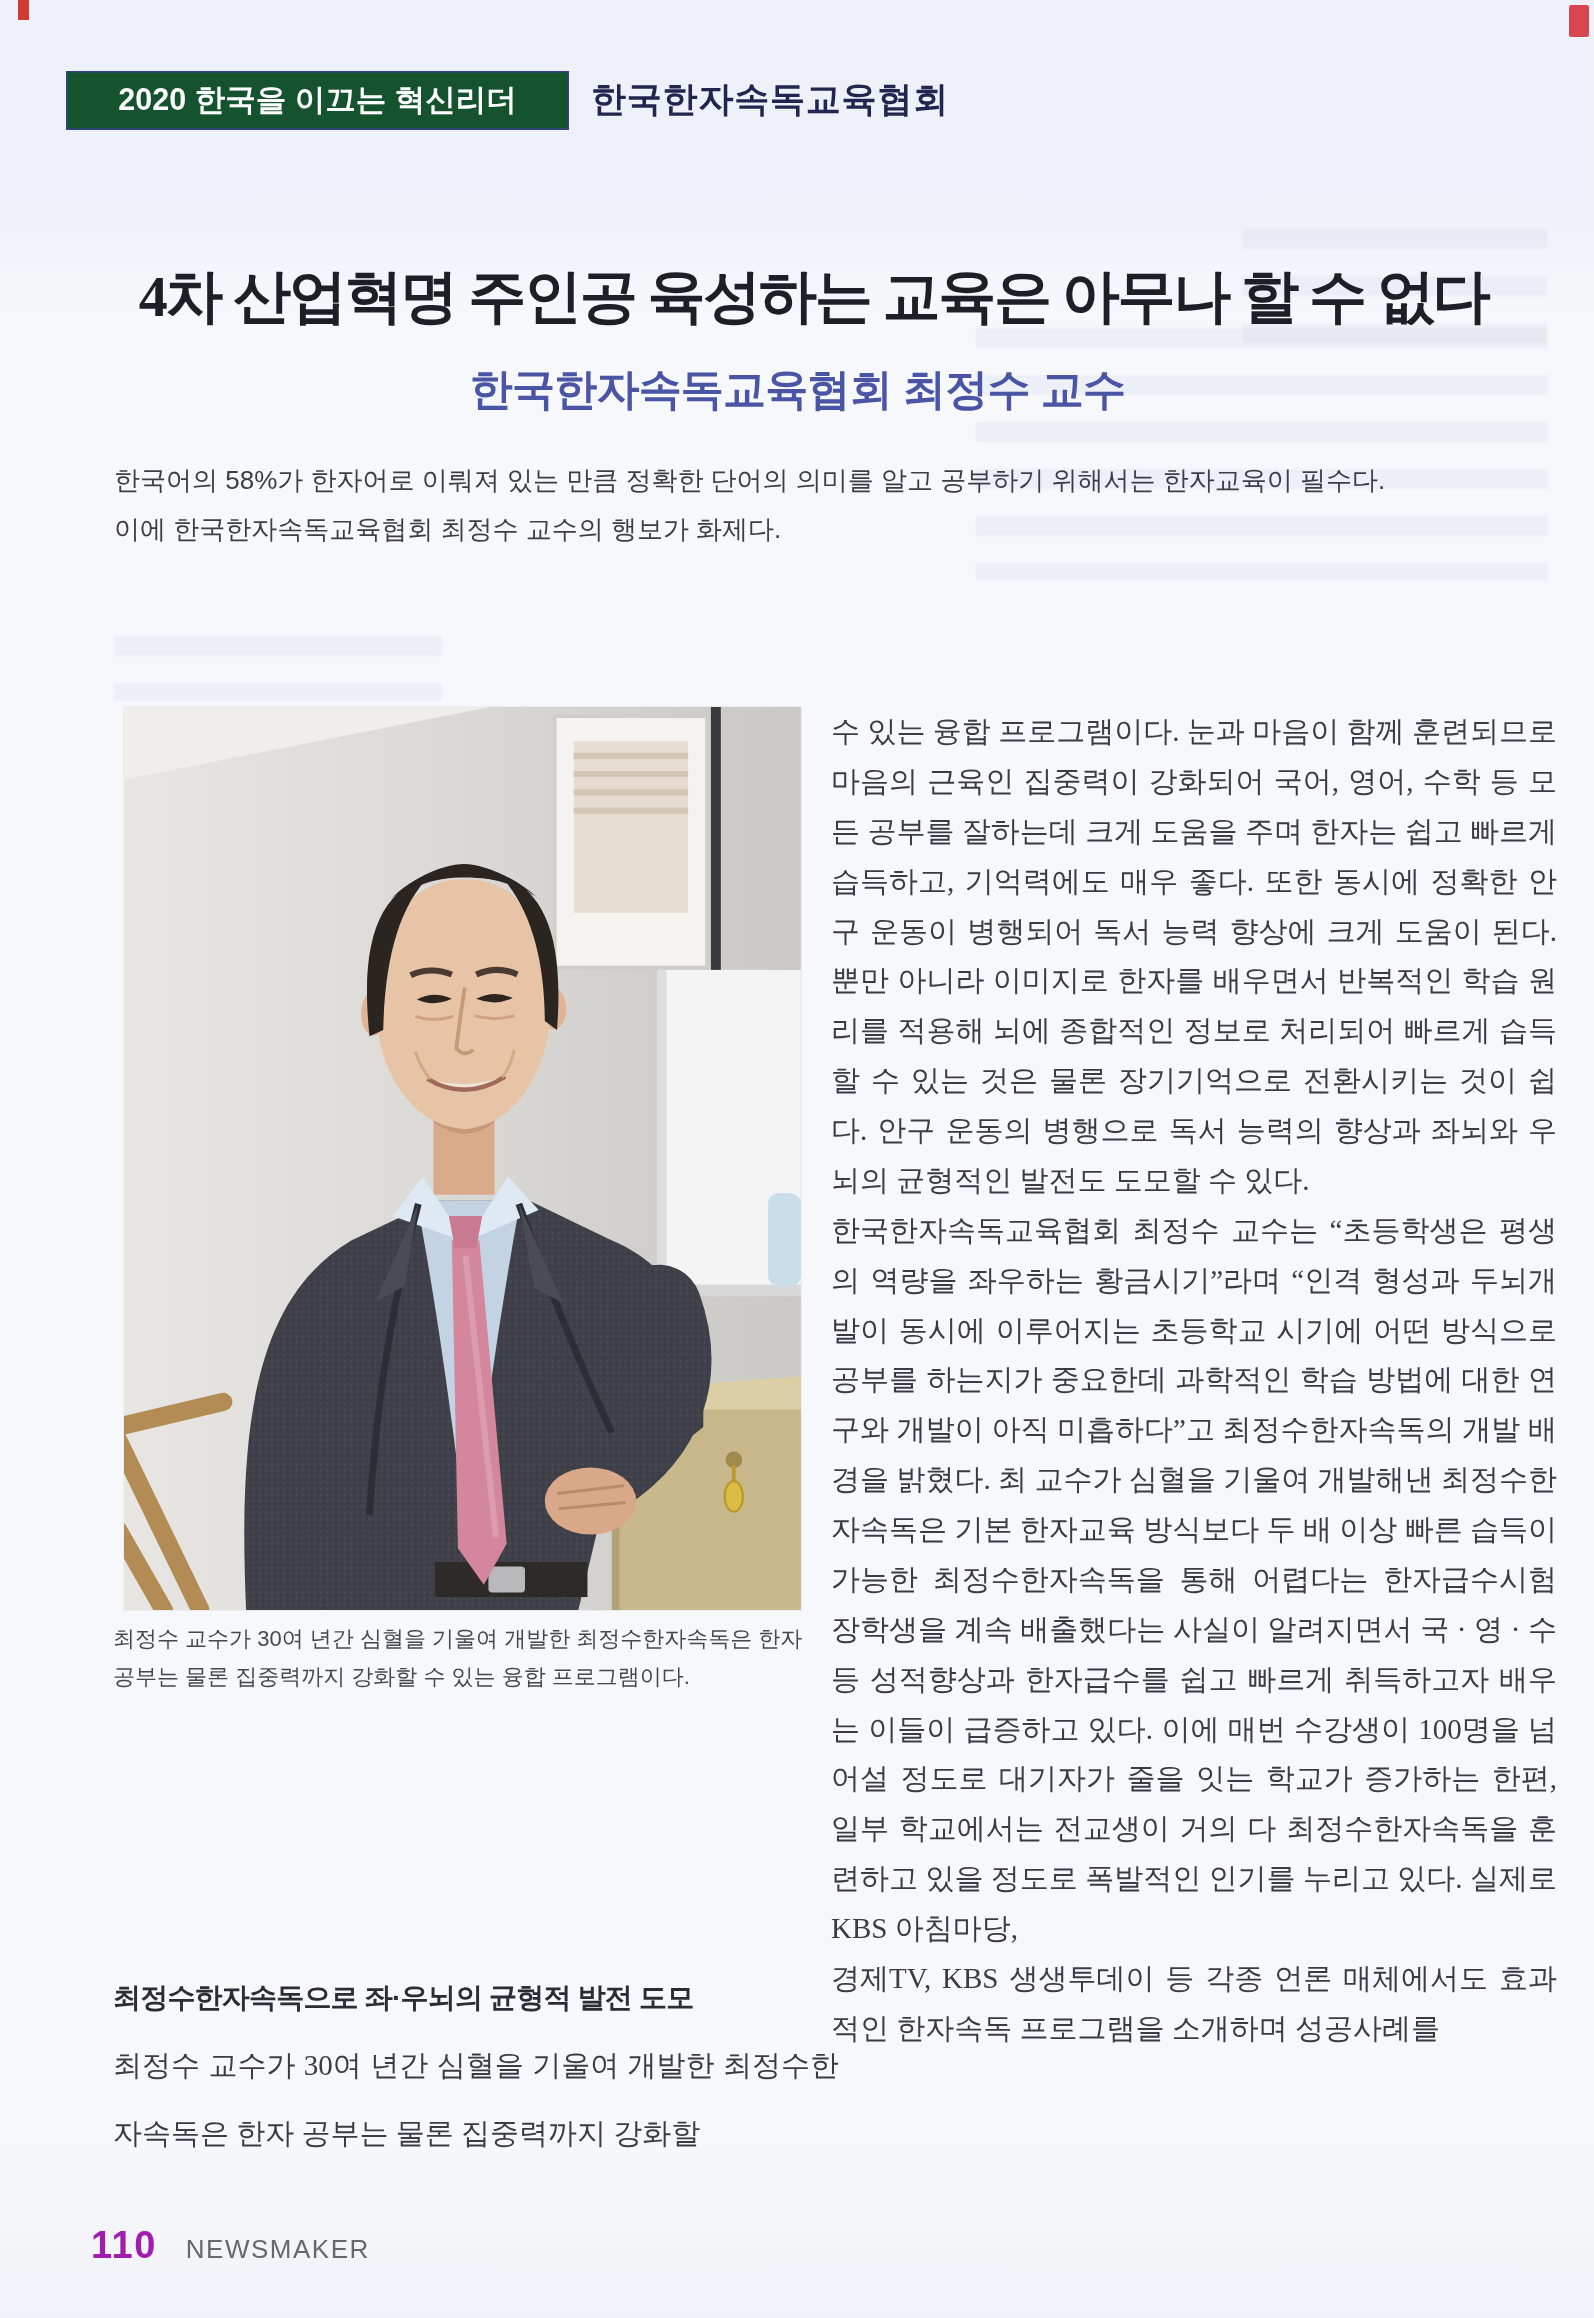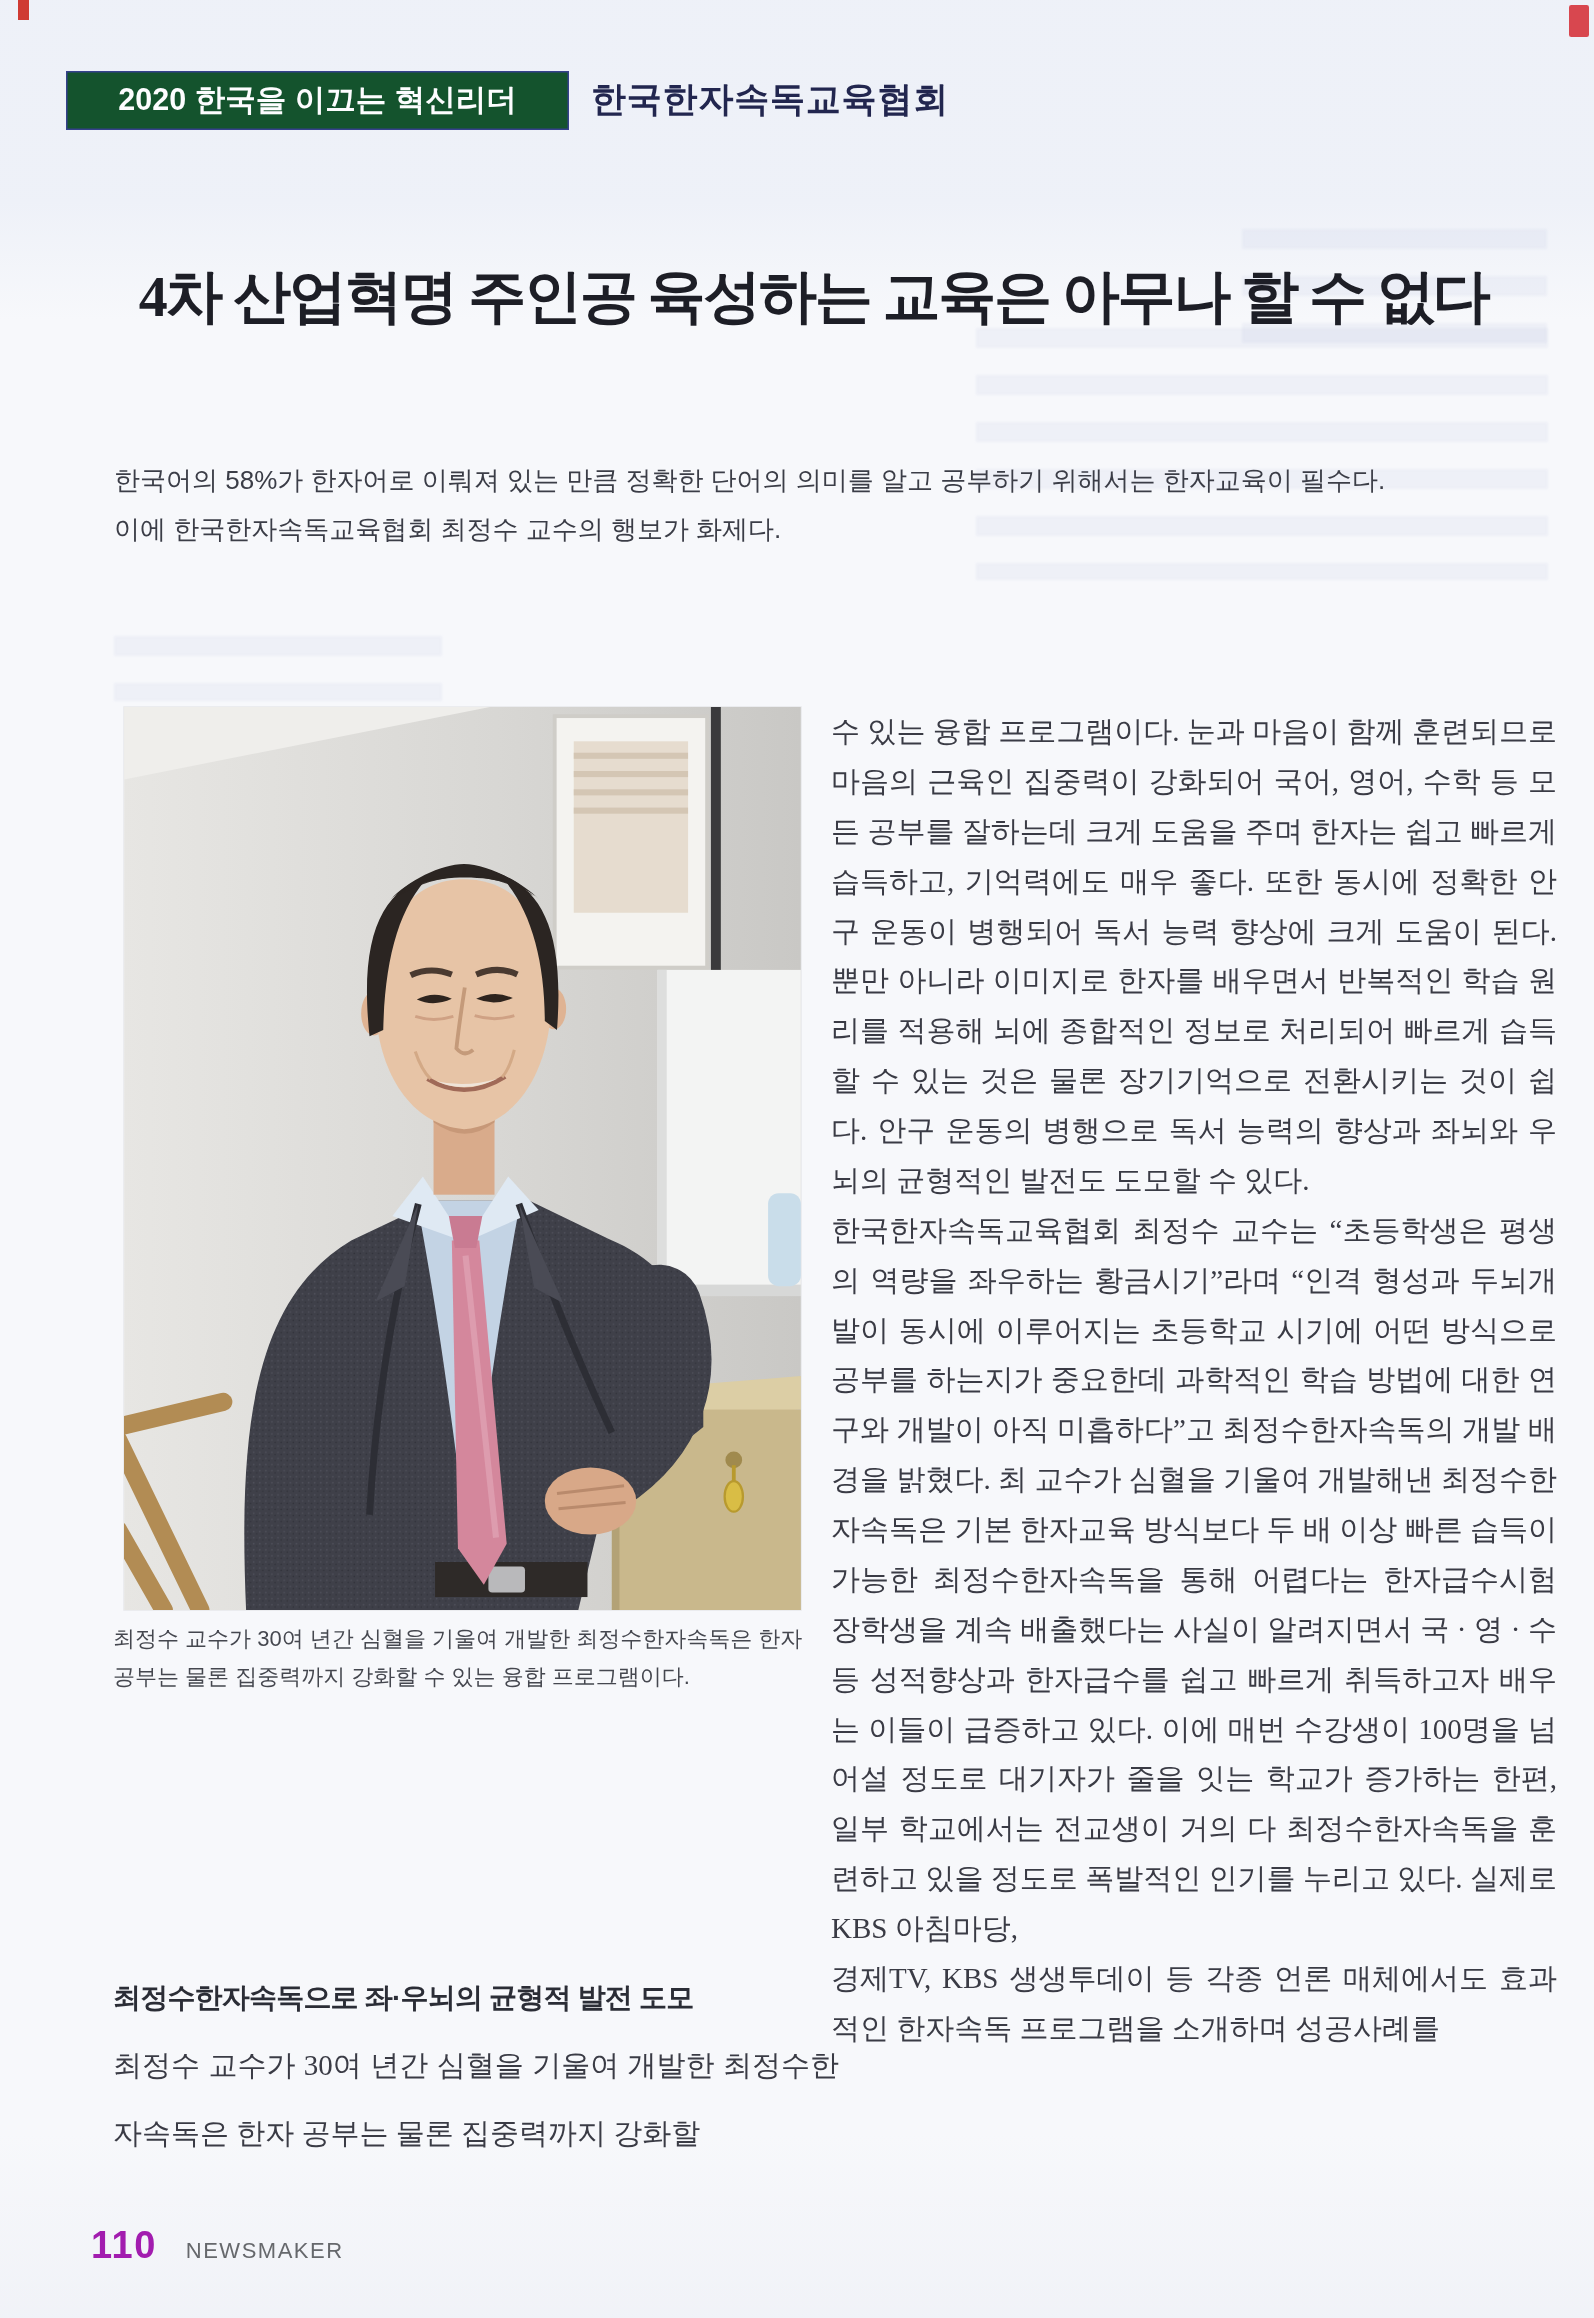--- a/index.html
+++ b/index.html
@@ -42,21 +42,21 @@
 
   
   .rcol{left:831px;top:707px;width:726px;font-size:29px;line-height:1.72;
              text-align:justify;color:#3a3b45;}
   .rcol p{margin:0;}
 
   
   .footer{left:91px;top:2224px;display:flex;align-items:baseline;gap:29px;}
   .pagenum{font-family:"Liberation Sans","DejaVu Sans",sans-serif;font-size:38px;
              font-weight:900;color:#a21caf;letter-spacing:1.5px;}
-  .magname{font-family:"Liberation Sans","DejaVu Sans",sans-serif;font-size:22px;
+  .magname{font-family:"Liberation Sans","DejaVu Sans",sans-serif;font-size:26px;
              font-weight:500;color:#66686c;letter-spacing:1.5px;}
 
   
   .ghost{position:absolute;filter:blur(1.5px);opacity:.55;pointer-events:none;
          background:repeating-linear-gradient(180deg,rgba(118,134,188,.14) 0 20px,rgba(118,134,188,0) 20px 47px);}
   .mark-red-tl{left:18.3px;top:0;width:10.7px;height:20px;background:#cf3a33;}
   .mark-red-tr{left:1569px;top:4.6px;width:20px;height:32px;background:#d8474f;border-radius:2.3px;}
 </style>
 </head>
 <body>
@@ -68,20 +68,21 @@
   <div class="ghost" style="left:1242px;top:229px;width:305px;height:130px;"></div>
   <div class="ghost" style="left:976px;top:328px;width:572px;height:252px;"></div>
   <div class="ghost" style="left:114px;top:636px;width:328px;height:65px;"></div>
 
   <div class="abs badge-bar">
     <span>2020 한국을 이끄는 혁신리더</span>
   </div>
   <div class="abs org-name">한국한자속독교육협회</div>
 
   <h1 class="abs main-title" style="margin:16px;">4차 산업혁명 주인공 육성하는 교육은 아무나 할 수 없다</h1>
+  <h2 class="abs sub-title" style="margin:0;">한국한자속독교육협회 최정수 교수</h2>
   <div class="abs lead">한국어의 58%가 한자어로 이뤄져 있는 만큼 정확한 단어의 의미를 알고 공부하기 위해서는 한자교육이 필수다.
 이에 한국한자속독교육협회 최정수 교수의 행보가 화제다.</div>
 
   <div class="abs photo">
     <svg viewBox="0 0 888 1185" width="677" height="903">
       <defs>
         <linearGradient id="wall" x1="0" y1="0" x2="1" y2="0">
           <stop offset="0" stop-color="#e7e6e3"></stop>
             <stop offset="0.55" stop-color="#d8d7d4"></stop>
             <stop offset="1" stop-color="#c9c8c5"></stop>

